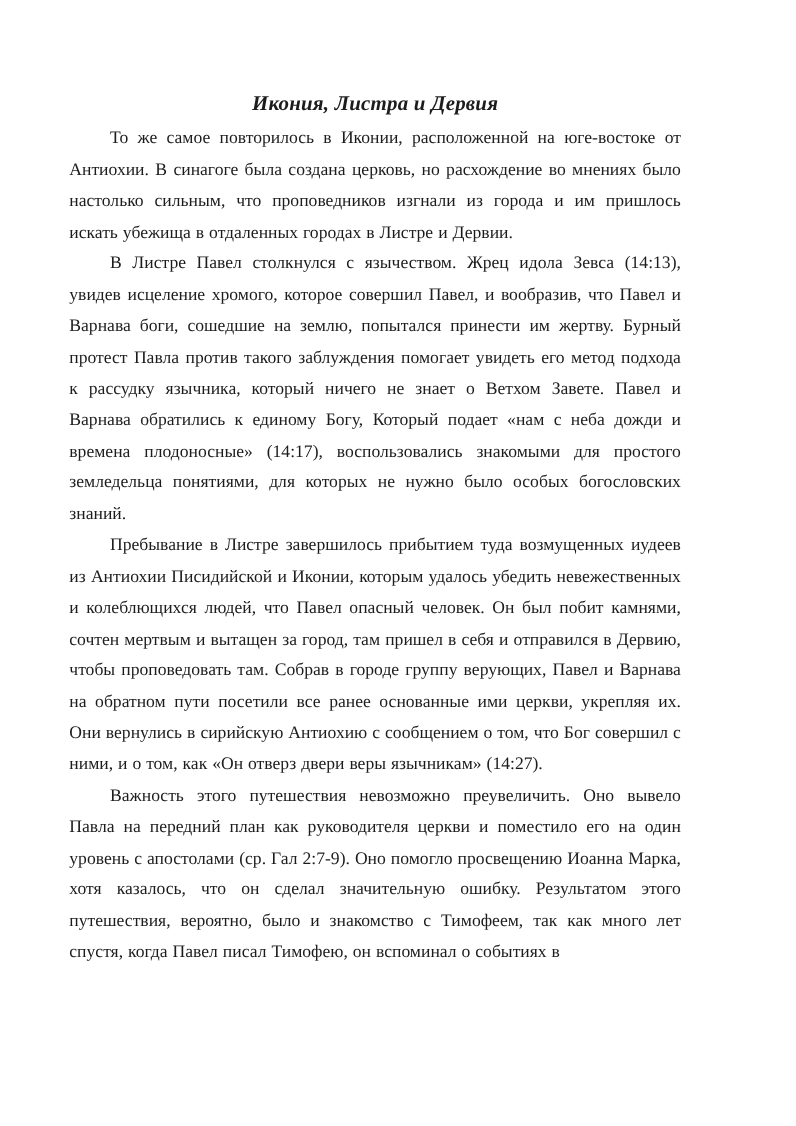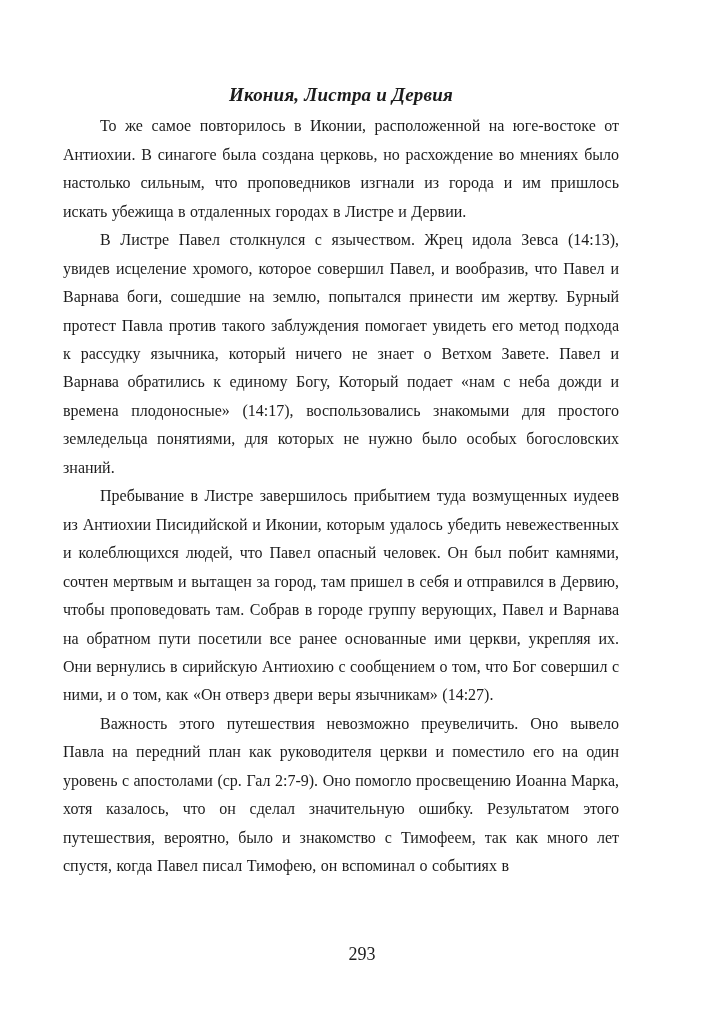--- a/index.html
+++ b/index.html
@@ -56,14 +56,13 @@
   <h1 class="doc-title">Икония, Листра и Дервия</h1>
 
   <p class="doc-paragraph">То же самое повторилось в Иконии, расположенной на юге-востоке от Антиохии. В синагоге была создана церковь, но расхождение во мнениях было настолько сильным, что проповедников изгнали из города и им пришлось искать убежища в отдаленных городах в Листре и Дервии.</p>
 
   <p class="doc-paragraph">В Листре Павел столкнулся с язычеством. Жрец идола Зевса (14:13), увидев исцеление хромого, которое совершил Павел, и вообразив, что Павел и Варнава боги, сошедшие на землю, попытался принести им жертву. Бурный протест Павла против такого заблуждения помогает увидеть его метод подхода к рассудку язычника, который ничего не знает о Ветхом Завете. Павел и Варнава обратились к единому Богу, Который подает «нам с неба дожди и времена плодоносные» (14:17), воспользовались знакомыми для простого земледельца понятиями, для которых не нужно было особых богословских знаний.</p>
 
   <p class="doc-paragraph">Пребывание в Листре завершилось прибытием туда возмущенных иудеев из Антиохии Писидийской и Иконии, которым удалось убедить невежественных и колеблющихся людей, что Павел опасный человек. Он был побит камнями, сочтен мертвым и вытащен за город, там пришел в себя и отправился в Дервию, чтобы проповедовать там. Собрав в городе группу верующих, Павел и Варнава на обратном пути посетили все ранее основанные ими церкви, укрепляя их. Они вернулись в сирийскую Антиохию с сообщением о том, что Бог совершил с ними, и о том, как «Он отверз двери веры язычникам» (14:27).</p>
 
   <p class="doc-paragraph">Важность этого путешествия невозможно преувеличить. Оно вывело Павла на передний план как руководителя церкви и поместило его на один уровень с апостолами (ср. Гал 2:7-9). Оно помогло просвещению Иоанна Марка, хотя казалось, что он сделал значительную ошибку. Результатом этого путешествия, вероятно, было и знакомство с Тимофеем, так как много лет спустя, когда Павел писал Тимофею, он вспоминал о событиях в</p>
 
-  <div class="page-number">293</div>
 </div>
 
 </body></html>

